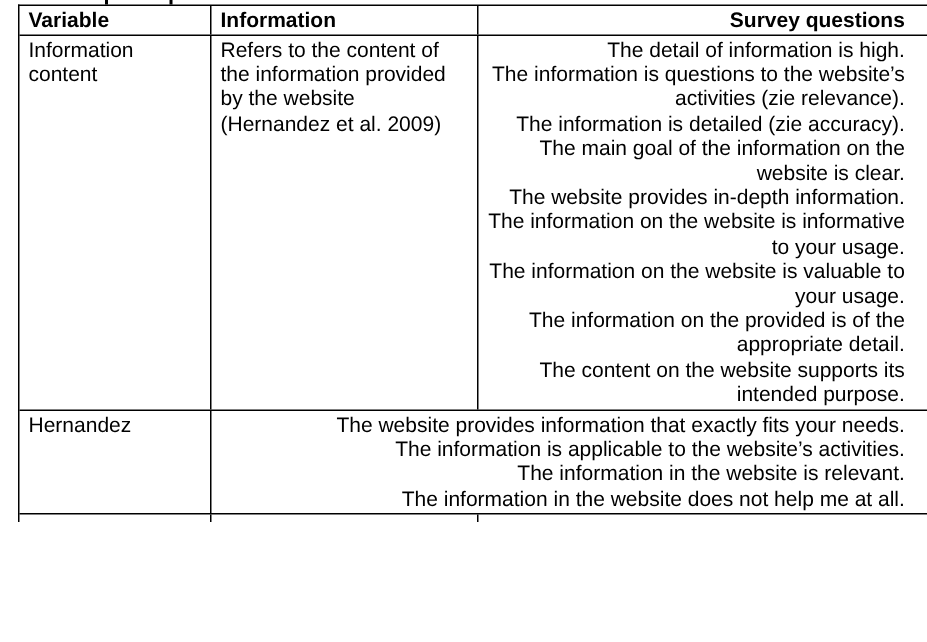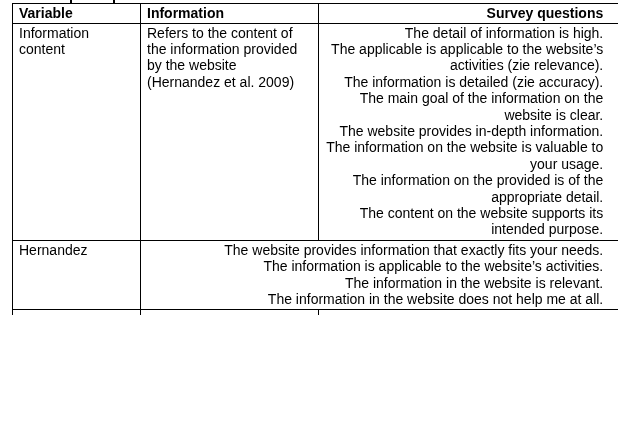--- a/index.html
+++ b/index.html
@@ -79,24 +79,25 @@
       <div class="th col-variable">Variable</div>
       <div class="th col-definition">Information</div>
       <div class="th col-questions">Survey questions</div>
     </div>
 
     <div class="tr">
       <div class="td col-variable">Information content</div>
       <div class="td col-definition">Refers to the content of the information provided by the website (Hernandez et al. 2009)</div>
       <div class="td col-questions q-list">
           <div>The detail of information is high.</div>
-          <div>The applicable is applicable to the website’s activities (zie relevance).</div>
+          <div>The information is questions to the website’s activities (zie relevance).</div>
           <div>The information is detailed (zie accuracy).</div>
           <div>The main goal of the information on the website is clear.</div>
           <div>The website provides in-depth information.</div>
+          <div>The information on the website is informative to your usage.</div>
           <div>The information on the website is valuable to your usage.</div>
           <div>The information on the provided is of the appropriate detail.</div>
           <div>The content on the website supports its intended purpose.</div>
         </div>
     </div>
 
     <div class="tr">
       <div class="td col-variable">Hernandez</div>
       <div class="td col-questions q-list">
           <div>The website provides information that exactly fits your needs.</div>

